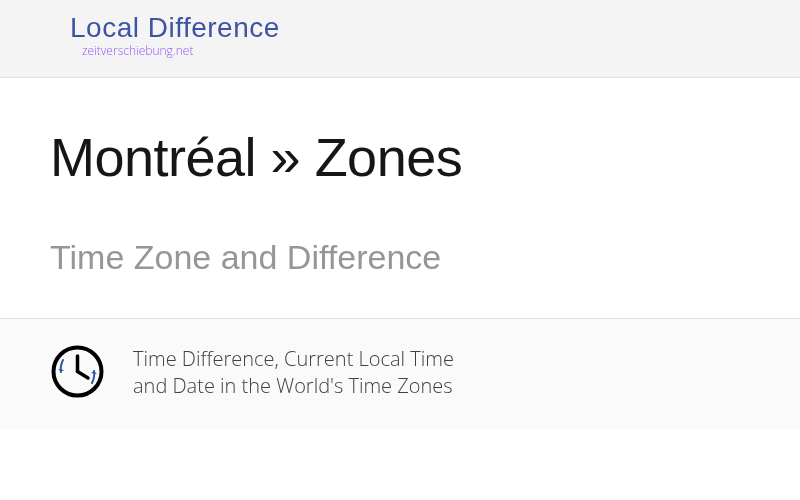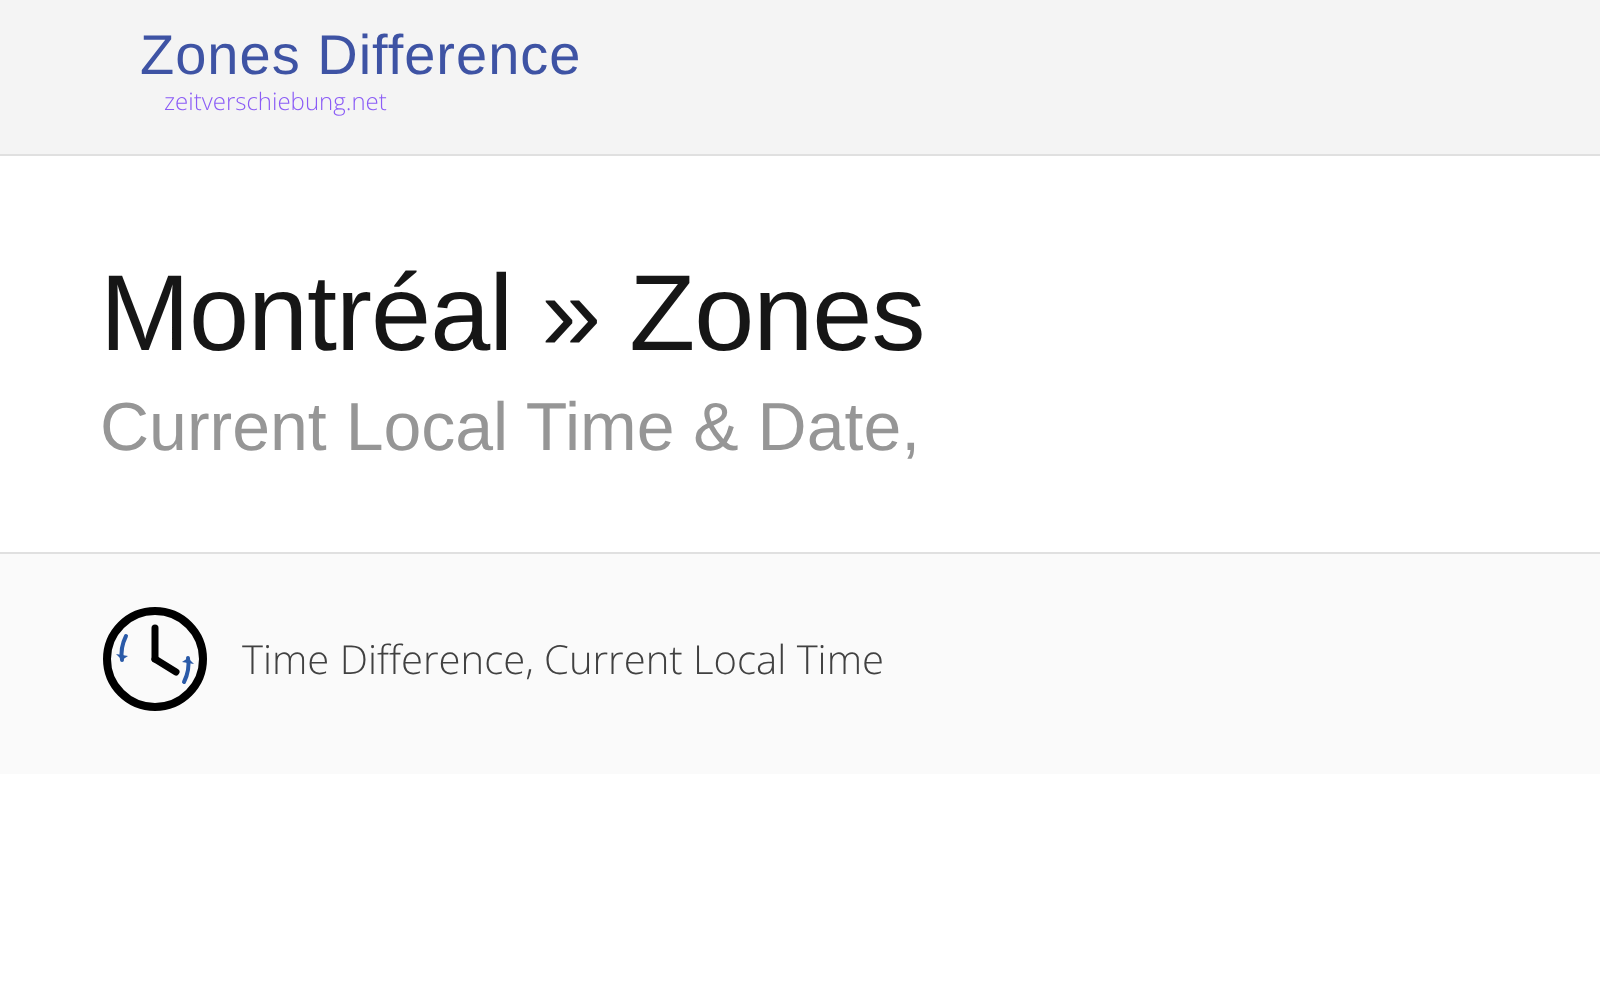--- a/index.html
+++ b/index.html
@@ -47,57 +47,59 @@
       margin-top: 6px;
       line-height: 1.25;
       font-family: 'Segoe UI Light', 'Segoe UI', sans-serif;
     }
     .footer-section {
       border-top: 1px solid #e0e0e0;
       background: #fafafa;
       padding: 25px 50px 30px 50px;
       display: flex;
       align-items: center;
-      gap: 16px;
+      gap: 28px;
     }
     .clock-icon {
       width: 55px;
       height: 55px;
       flex-shrink: 0;
     }
     .footer-text {
       font-size: 20px;
       font-weight: 300;
       color: #414141;
       line-height: 1.35;
     }
   </style>
 </head>
 <body>
 
 <div class="header">
-  <div class="site-title">Zones Difference</div>
+  <div class="site-title">Local Difference</div>
   <div class="site-subtitle">zeitverschiebung.net</div>
 </div>
 
 <div class="main">
   <h1 class="page-heading">Montréal » Zones</h1>
   <div class="page-subheading">
-    <span>Current Local Time &amp; Date,</span><br>
+    <br>
+    <span>Time Zone and Difference</span>
   </div>
 </div>
 
 <div class="footer-section">
   <div class="clock-icon">
     <svg viewBox="0 0 55 55" width="55" height="55">
       <circle cx="27.5" cy="27.5" r="24" fill="none" stroke="#000" stroke-width="4"></circle>
       <line x1="27.5" y1="27.5" x2="27.5" y2="12" stroke="#000" stroke-width="3.5" stroke-linecap="round"></line>
       <line x1="27.5" y1="27.5" x2="38" y2="34" stroke="#000" stroke-width="3.5" stroke-linecap="round"></line>
       <path d="M 13 16 Q 10 22 11 28" fill="none" stroke="#2a5aa8" stroke-width="2" stroke-linecap="round"></path>
       <polygon points="11,28 8,25 14,26" fill="#2a5aa8"></polygon>
       <path d="M 42 39 Q 45 33 44 27" fill="none" stroke="#2a5aa8" stroke-width="2" stroke-linecap="round"></path>
       <polygon points="44,27 47,30 41,29" fill="#2a5aa8"></polygon>
     </svg>
   </div>
   <div class="footer-text">
     <span>Time Difference, Current Local Time</span><br>
+    <span>and Date in the World's Time Zones</span>
   </div>
 </div>
 
 </body></html>

